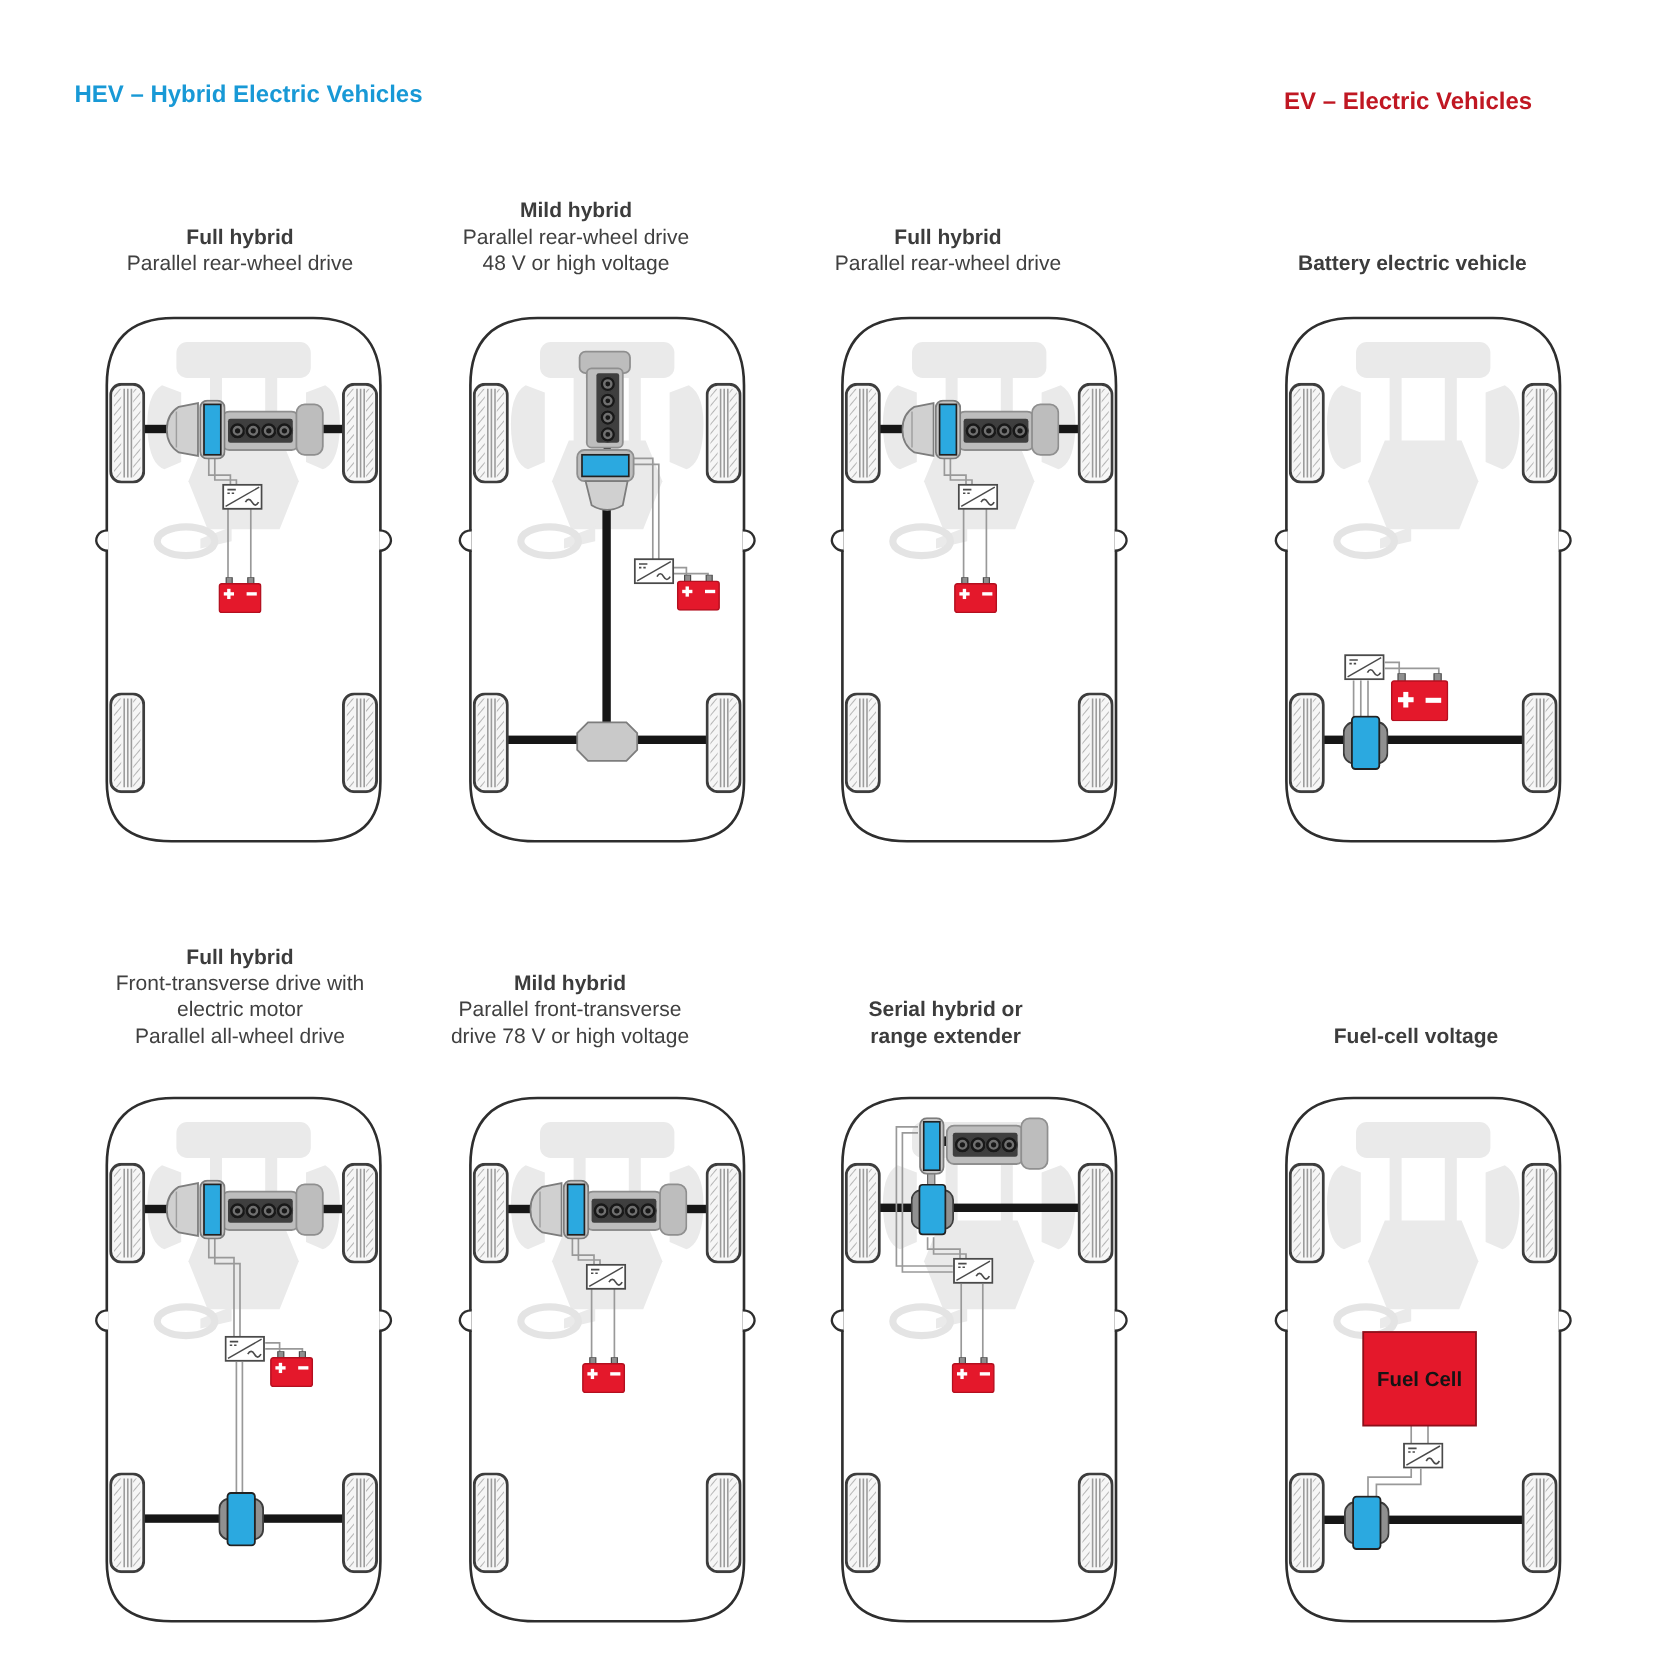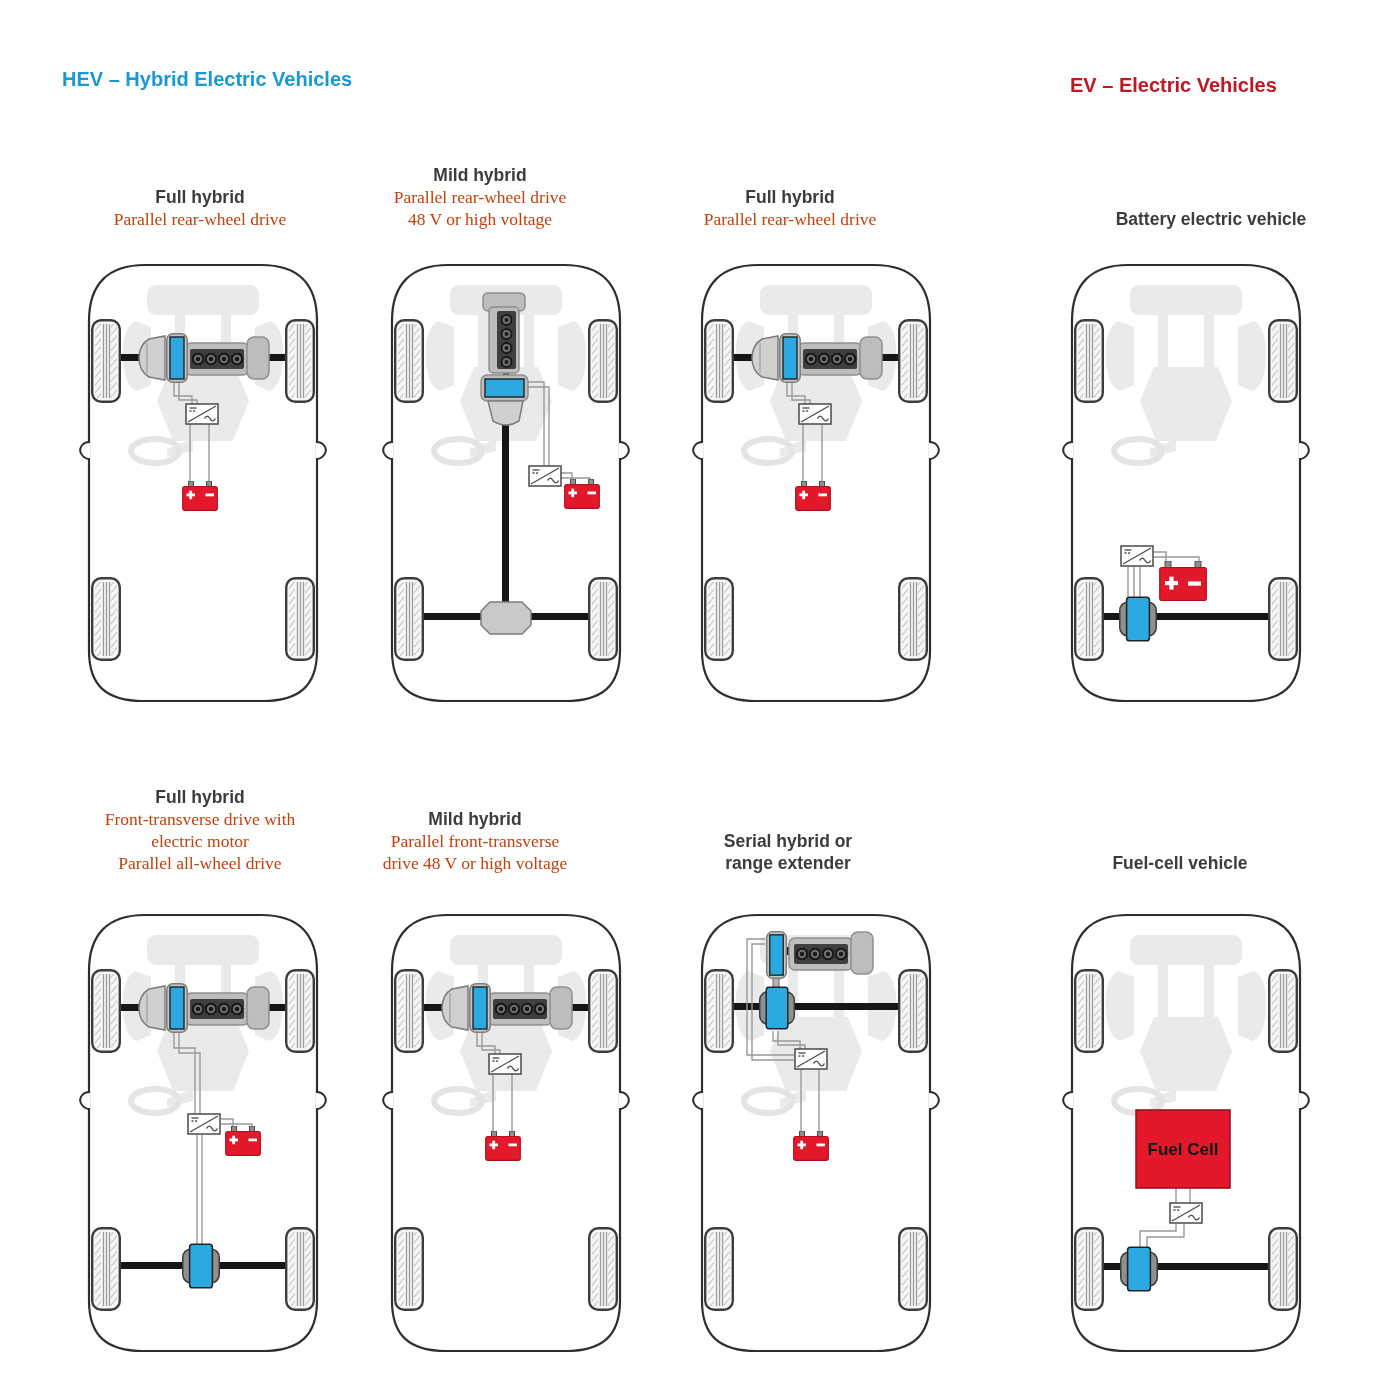--- a/index.html
+++ b/index.html
@@ -10,21 +10,21 @@
   .hdr{position:absolute;font-size:20px;font-weight:bold;white-space:nowrap;}
   .hdr-hev{left:62px;top:68px;color:#1899D6;}
   .hdr-ev{left:1070px;top:74px;color:#C01722;}
   .label{
     position:absolute;width:300px;display:flex;flex-direction:column;
     justify-content:flex-end;text-align:center;font-size:17.5px;line-height:22px;
   }
   .label.r1{top:138px;height:92px;}
   .label.r2{top:772px;height:102px;}
   .label .t{font-weight:bold;color:#3c3c3c;}
-  .label .s{color:#c2410c;font-family:Liberation Serif, serif;}
+  .label .s{color:#404040;}
   .car{position:absolute;width:256px;height:456px;}
   .wire{fill:none;stroke:#999999;stroke-width:1.4;}
   .axle{fill:#161616;}
   .eng{fill:#bdbdbd;stroke:#8f8f8f;stroke-width:1.5;}
   .gbx{fill:#d0d0d0;stroke:#7d7d7d;stroke-width:1.5;}
   .bodyshell{fill:#ffffff;stroke:#2e2e2e;stroke-width:2.2;stroke-linejoin:round;}
   .mirror{fill:#ffffff;stroke:#2e2e2e;stroke-width:2;}
 </style>
 </head>
 <body>
@@ -139,41 +139,41 @@
 </div>
 <div class="label r1" style="left:330px">
   <div class="t">Mild hybrid</div>
   <div class="s">Parallel rear-wheel drive</div>
   <div class="s">48 V or high voltage</div>
 </div>
 <div class="label r1" style="left:640px">
   <div class="t">Full hybrid</div>
   <div class="s">Parallel rear-wheel drive</div>
 </div>
-<div class="label r1" style="left:1061px">
+<div class="label r1" style="left:1027px">
   <div class="t">Battery electric vehicle</div>
 </div>
 
 <div class="label r2" style="left:50px">
   <div class="t">Full hybrid</div>
   <div class="s">Front-transverse drive with</div>
   <div class="s">electric motor</div>
   <div class="s">Parallel all-wheel drive</div>
 </div>
 <div class="label r2" style="left:325px">
   <div class="t">Mild hybrid</div>
   <div class="s">Parallel front-transverse</div>
-  <div class="s">drive 48 V or high voltage</div>
+  <div class="s">drive 78 V or high voltage</div>
 </div>
 <div class="label r2" style="left:638px">
   <div class="t">Serial hybrid or</div>
   <div class="t">range extender</div>
 </div>
 <div class="label r2" style="left:1030px">
-  <div class="t">Fuel-cell vehicle</div>
+  <div class="t">Fuel-cell voltage</div>
 </div>
 
 <svg class="car" style="left:75px;top:255px" viewBox="0 0 256 456">
   <use href="#carbody"></use>
   <use href="#ghost" x="0" y="0" width="256" height="456"></use>
   <rect class="axle" x="44" y="99" width="21" height="7"></rect>
   <rect class="axle" x="192" y="99" width="20" height="7"></rect>
   <path class="wire" d="M99,124 V141 H117 V150"></path>
   <path class="wire" d="M104,124 V145 H122 V150"></path>
   <path class="wire" d="M115,168 V229"></path>

